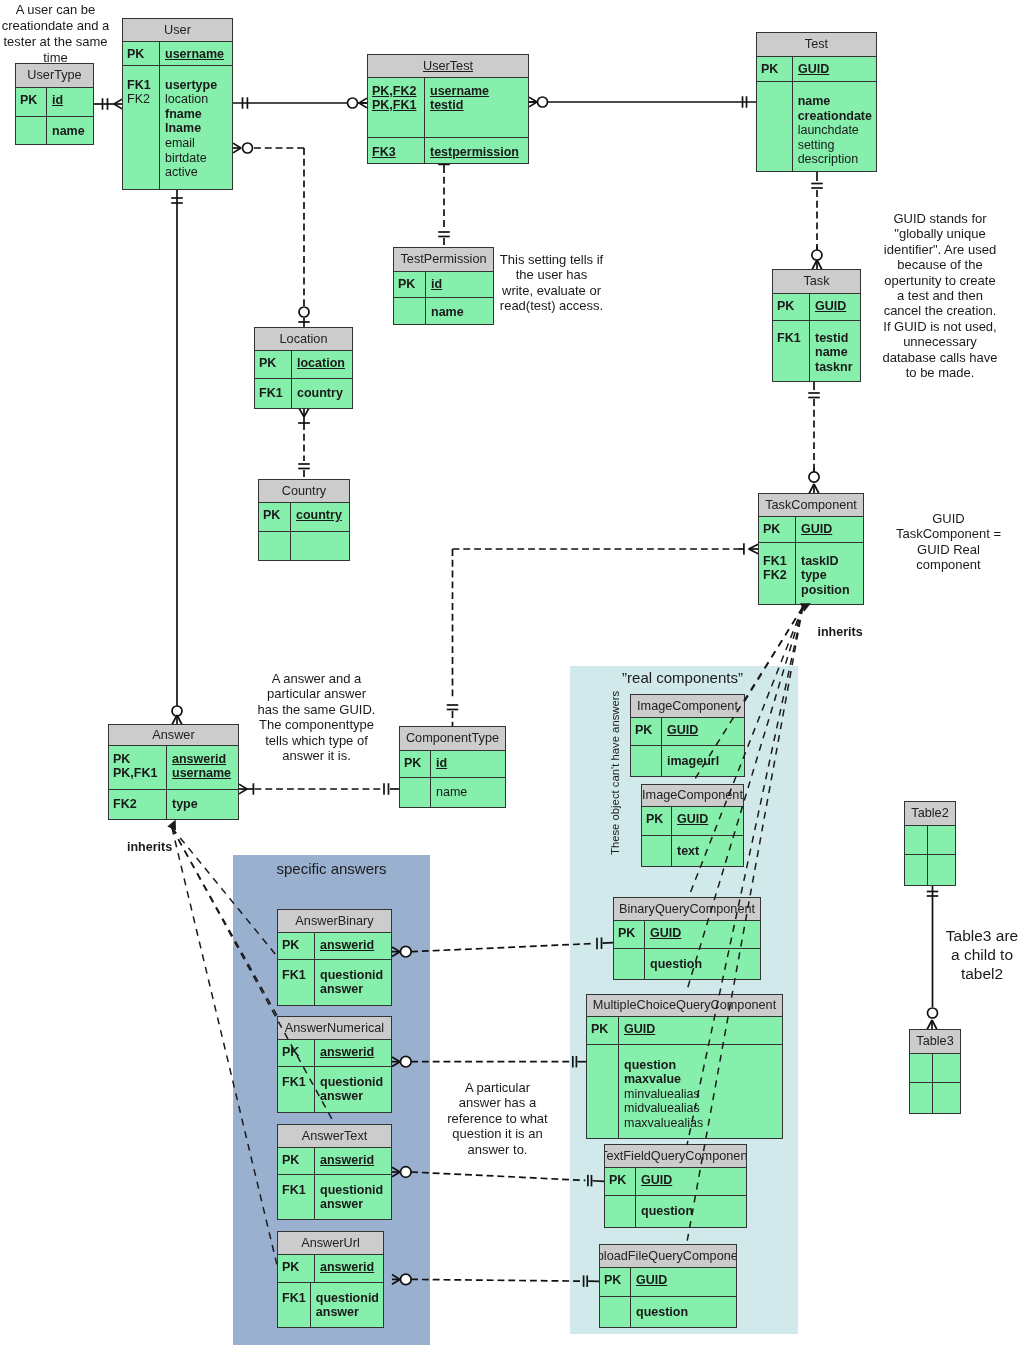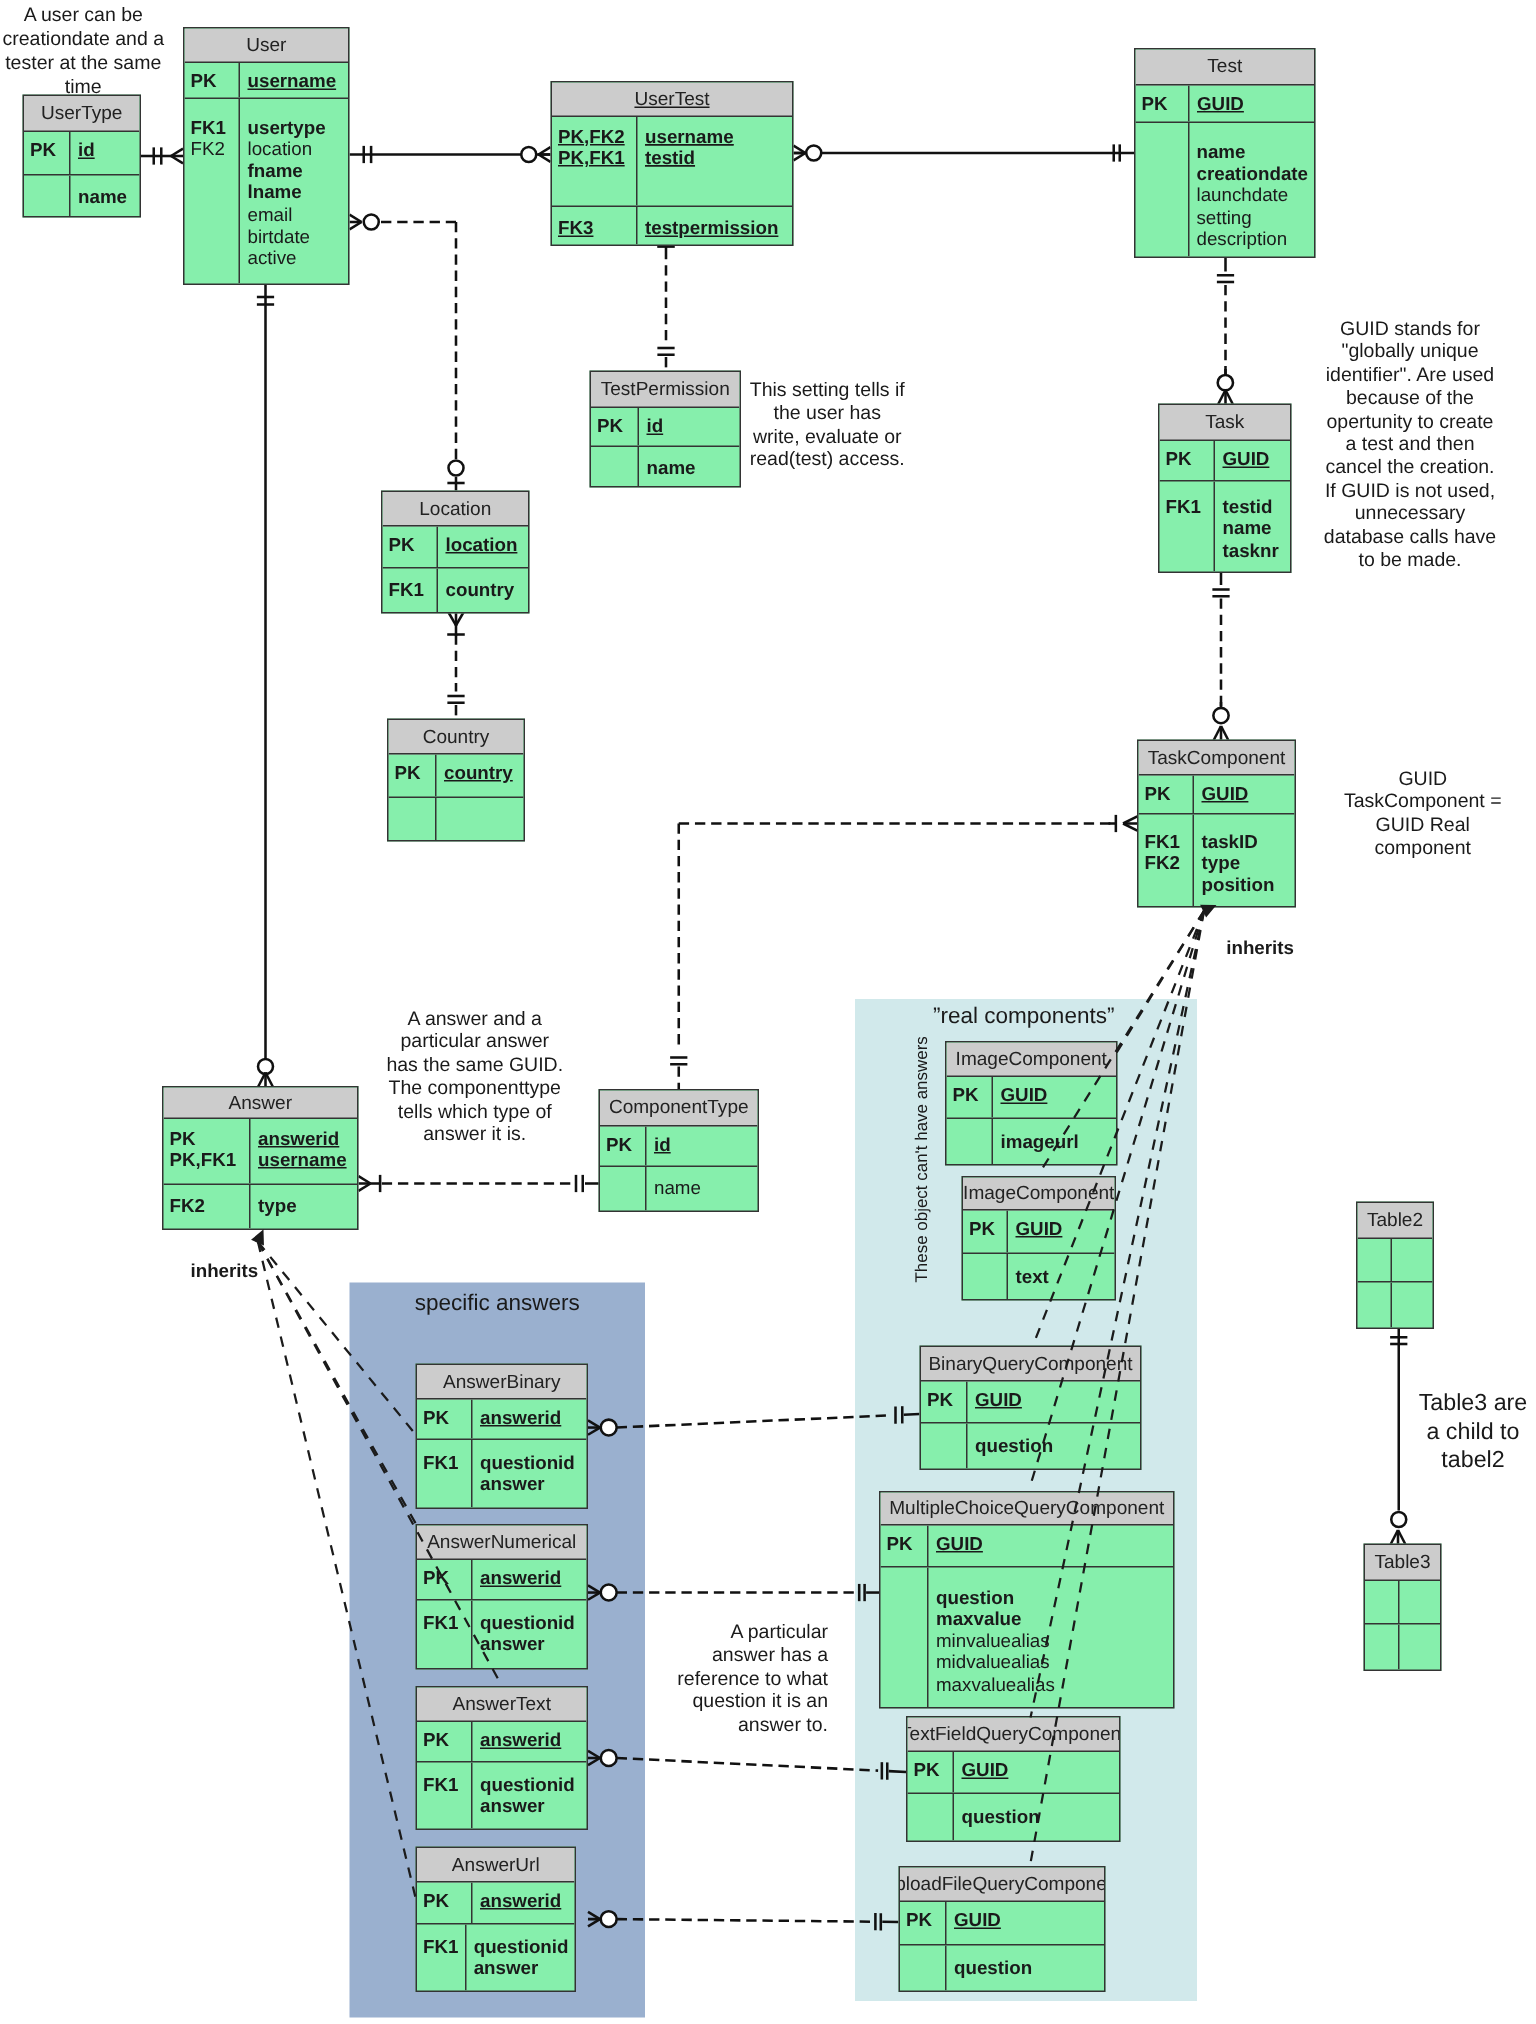--- a/index.html
+++ b/index.html
@@ -670,21 +670,21 @@
       <line x1="802.7026915972251" y1="607.1696369630553" x2="687" y2="1145" stroke="#1b1b1b" stroke-width="1.5" stroke-dasharray="7,6" stroke-linecap="butt"></line>
       <line x1="802.7026915972251" y1="607.1696369630553" x2="687" y2="1242" stroke="#1b1b1b" stroke-width="1.5" stroke-dasharray="7,6" stroke-linecap="butt"></line>
       <polygon points="809.5,604 801.1812658549586,603.9069289297233 804.2241173394916,610.4323449963872" fill="#1b1b1b" stroke="#1b1b1b" stroke-width="1.4" stroke-linejoin="miter"></polygon>
     </svg>
   <div id="notes">
       <div class="note" style="left: -1px; top: 2px; width: 113px; font-size: 13px; line-height: 15.9px;">A user can be creationdate and a tester at the same time</div>
       <div class="note" style="left: 499px; top: 252px; width: 105px; font-size: 13px; line-height: 15.4px;">This setting tells if the user has write, evaluate or read(test) access.</div>
       <div class="note" style="left: 880px; top: 211px; width: 120px; font-size: 13px; line-height: 15.4px;">GUID stands for "globally unique identifier". Are used because of the opertunity to create a test and then cancel the creation. If GUID is not used, unnecessary database calls have to be made.</div>
       <div class="note" style="left: 892px; top: 511px; width: 113px; font-size: 13px; line-height: 15.3px;">GUID TaskComponent = GUID Real component</div>
       <div class="note" style="left: 257px; top: 671px; width: 119px; font-size: 13px; line-height: 15.4px;">A answer and a particular answer has the same GUID. The componenttype tells which type of answer it is.</div>
-      <div class="note" style="left: 443px; top: 1080px; width: 109px; font-size: 13px; line-height: 15.4px; text-align: right;">A particular answer has a reference to what question it is an answer to.</div>
+      <div class="note" style="left: 443px; top: 1080px; width: 109px; font-size: 13px; line-height: 15.4px;">A particular answer has a reference to what question it is an answer to.</div>
       <div class="note" style="left: 942px; top: 927px; width: 80px; font-size: 15.5px; line-height: 18.8px;">Table3 are a child to tabel2</div>
     </div>
   <div id="labels">
       <div class="lbl" style="left: 817.5px; top: 625px; font-size: 12.5px; white-space: nowrap;">inherits</div>
       <div class="lbl" style="left: 127px; top: 840px; font-size: 12.5px; white-space: nowrap;">inherits</div>
       <div class="lbl" style="left: 609px; top: 855px; font-size: 11.3px; white-space: nowrap; transform: rotate(-90deg); transform-origin: 0px 0px; font-weight: normal;">These object can't have answers</div>
     </div>
 </div>
 
 </body></html>

